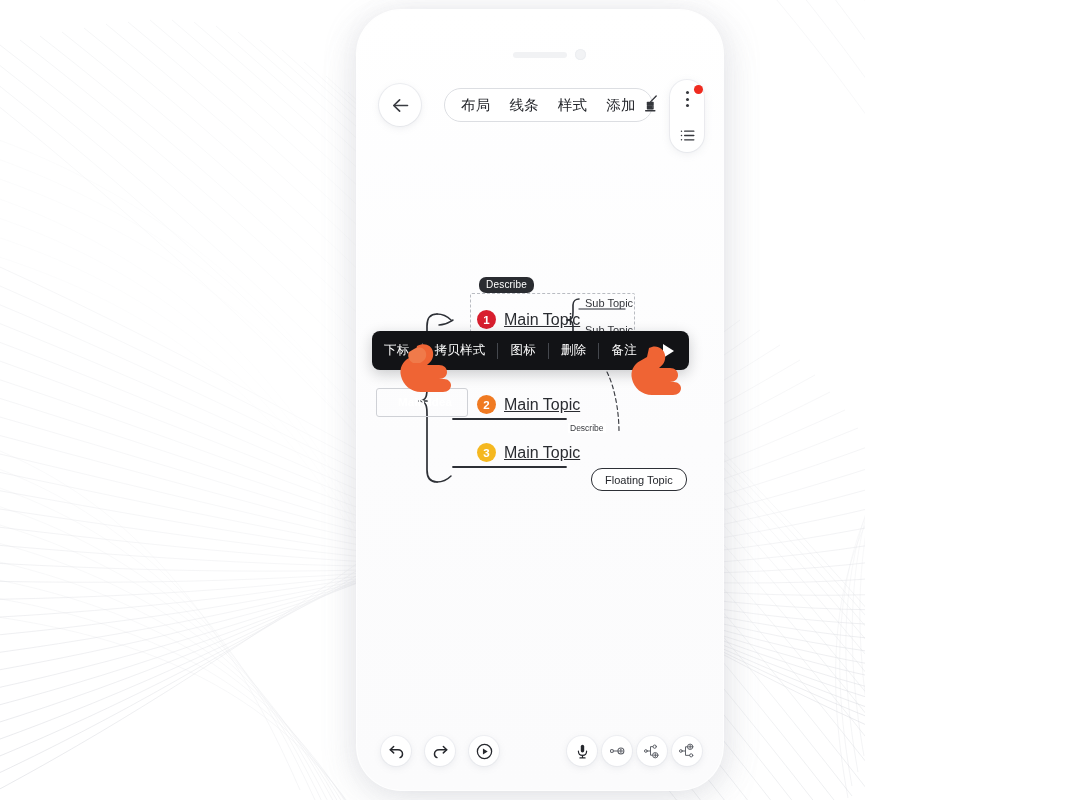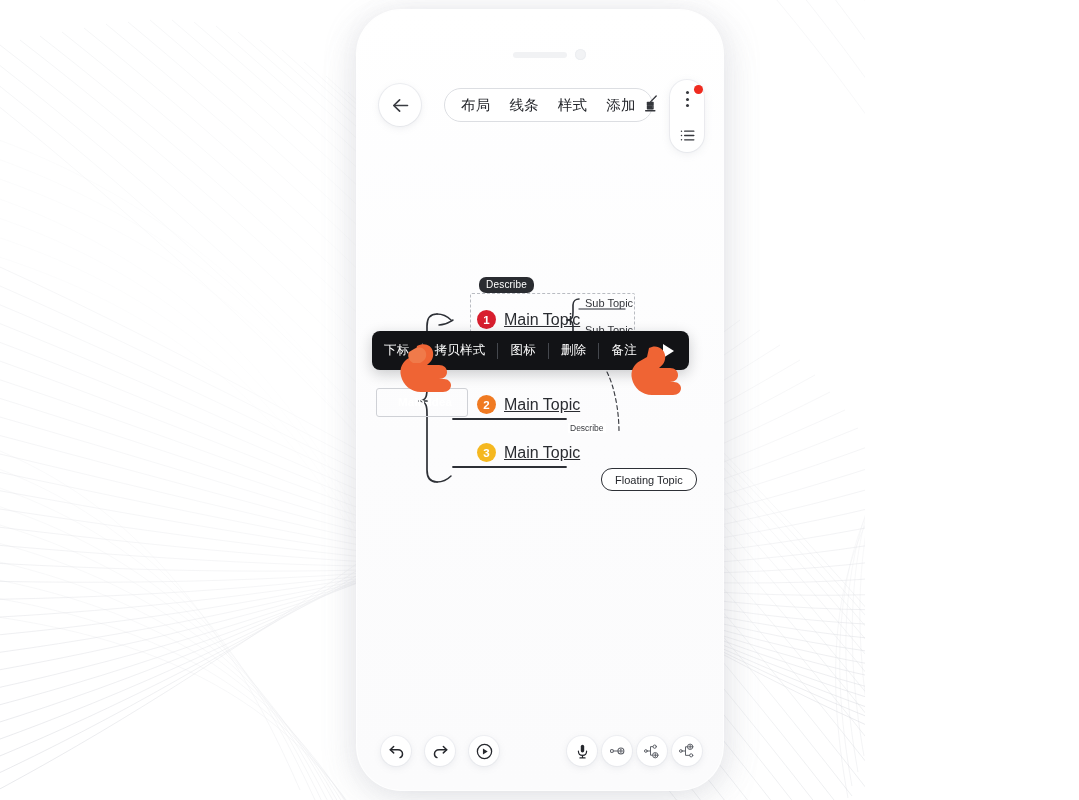--- a/index.html
+++ b/index.html
@@ -552,21 +552,21 @@
           <div class="node-label">Main Topic</div>
         </div>
 
         <div class="node" style="left:120px; top:303px;">
           <div class="badge" style="background:#f5b820;">3</div>
           <div class="node-label">Main Topic</div>
         </div>
 
         <div class="describes-label" style="left:211px; top:283px;">Describe</div>
 
-        <div class="floating-topic" style="left:244px; top:328px;">Floating Topic</div>
+        <div class="floating-topic" style="left:234px; top:328px;">Floating Topic</div>
 
       </div>
 
       <div id="ctx-menu">
         <div class="ctx-item">下标</div>
         <div class="ctx-sep"></div>
         <div class="ctx-item">拷贝样式</div>
         <div class="ctx-sep"></div>
         <div class="ctx-item">图标</div>
         <div class="ctx-sep"></div>

